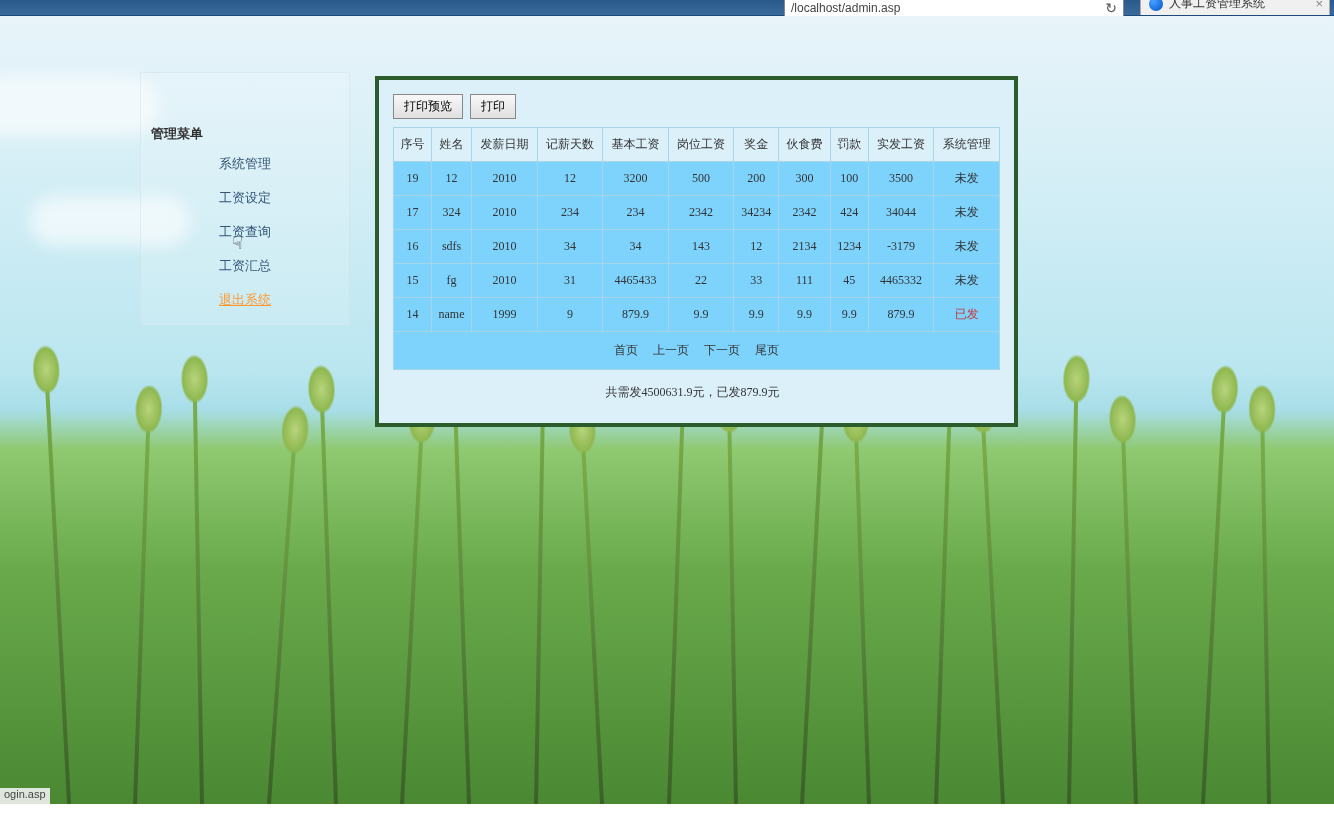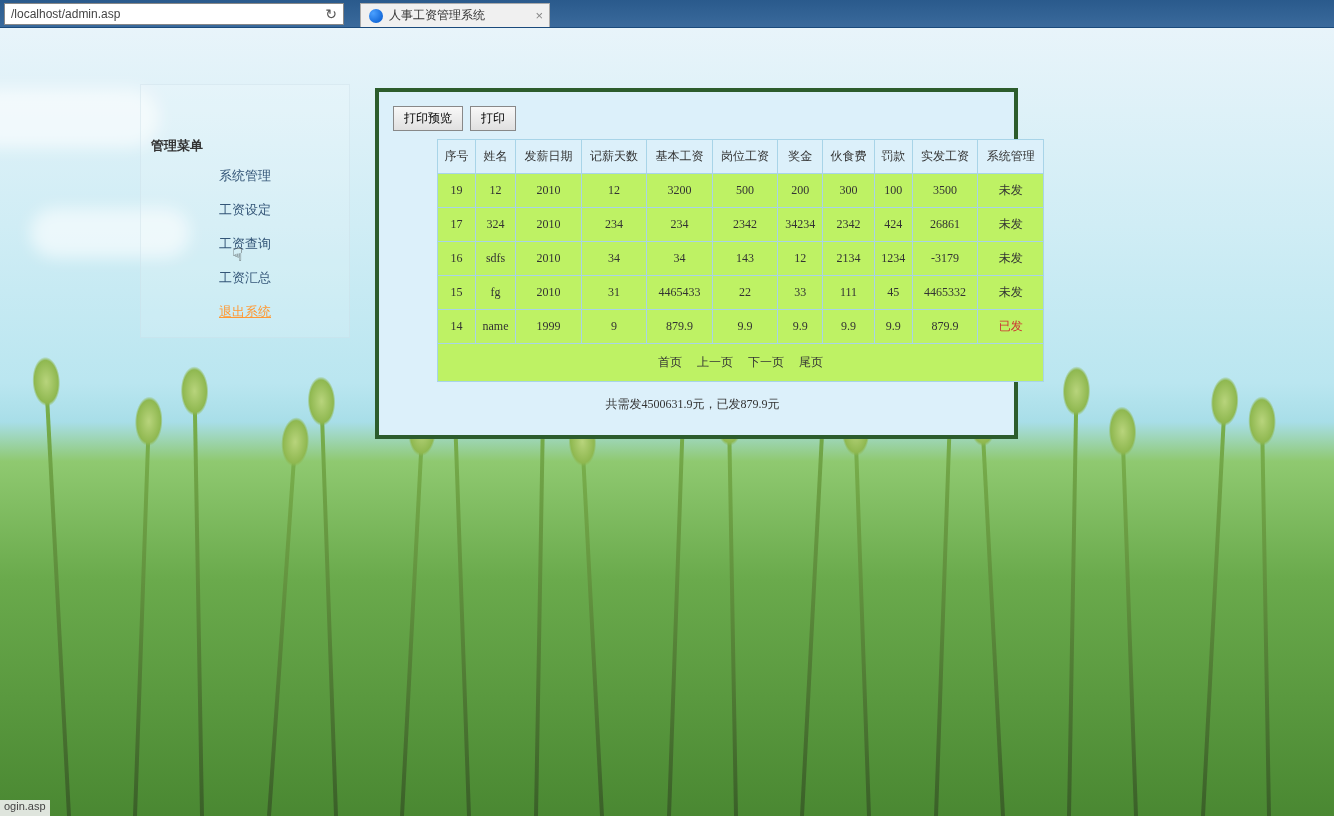--- a/index.html
+++ b/index.html
@@ -7,26 +7,27 @@
       font-family: "SimSun", "宋体", serif;
       font-size: 12px;
       width: 1334px;
       height: 834px;
       overflow: hidden;
       position: relative;
     }
     
     
     .browser-chrome {
-      height: 28px;
+      height: 16px;
       background: linear-gradient(#2a5a8c, #3a6a9c);
       display: flex;
       align-items: center;
       padding: 0 4px;
       border-bottom: 1px solid #1a4a7c;
+      justify-content: flex-end;
     }
     .address-bar {
       background: #fff;
       height: 22px;
       flex: 0 0 340px;
       border: 1px solid #888;
       display: flex;
       align-items: center;
       padding: 0 6px;
       color: #444;
@@ -182,22 +183,21 @@
       font-family: "SimSun", serif;
       font-size: 12px;
       cursor: pointer;
       margin-right: 4px;
     }
     
     
     table {
       width: 100%;
       border-collapse: collapse;
-      background: #bef264;
-      margin-left: 44px;
+      background: #7dd3fc;
     }
     th, td {
       border: 1px solid #a8d4e8;
       padding: 8px 4px;
       text-align: center;
       font-size: 12px;
       color: #333;
       font-family: "SimSun", serif;
     }
     th {
@@ -332,21 +332,21 @@
           <tr>
             <td>17</td>
             <td>324</td>
             <td>2010</td>
             <td>234</td>
             <td>234</td>
             <td>2342</td>
             <td>34234</td>
             <td>2342</td>
             <td>424</td>
-            <td>26861</td>
+            <td>34044</td>
             <td>未发</td>
           </tr>
           <tr>
             <td>16</td>
             <td>sdfs</td>
             <td>2010</td>
             <td>34</td>
             <td>34</td>
             <td>143</td>
             <td>12</td>

